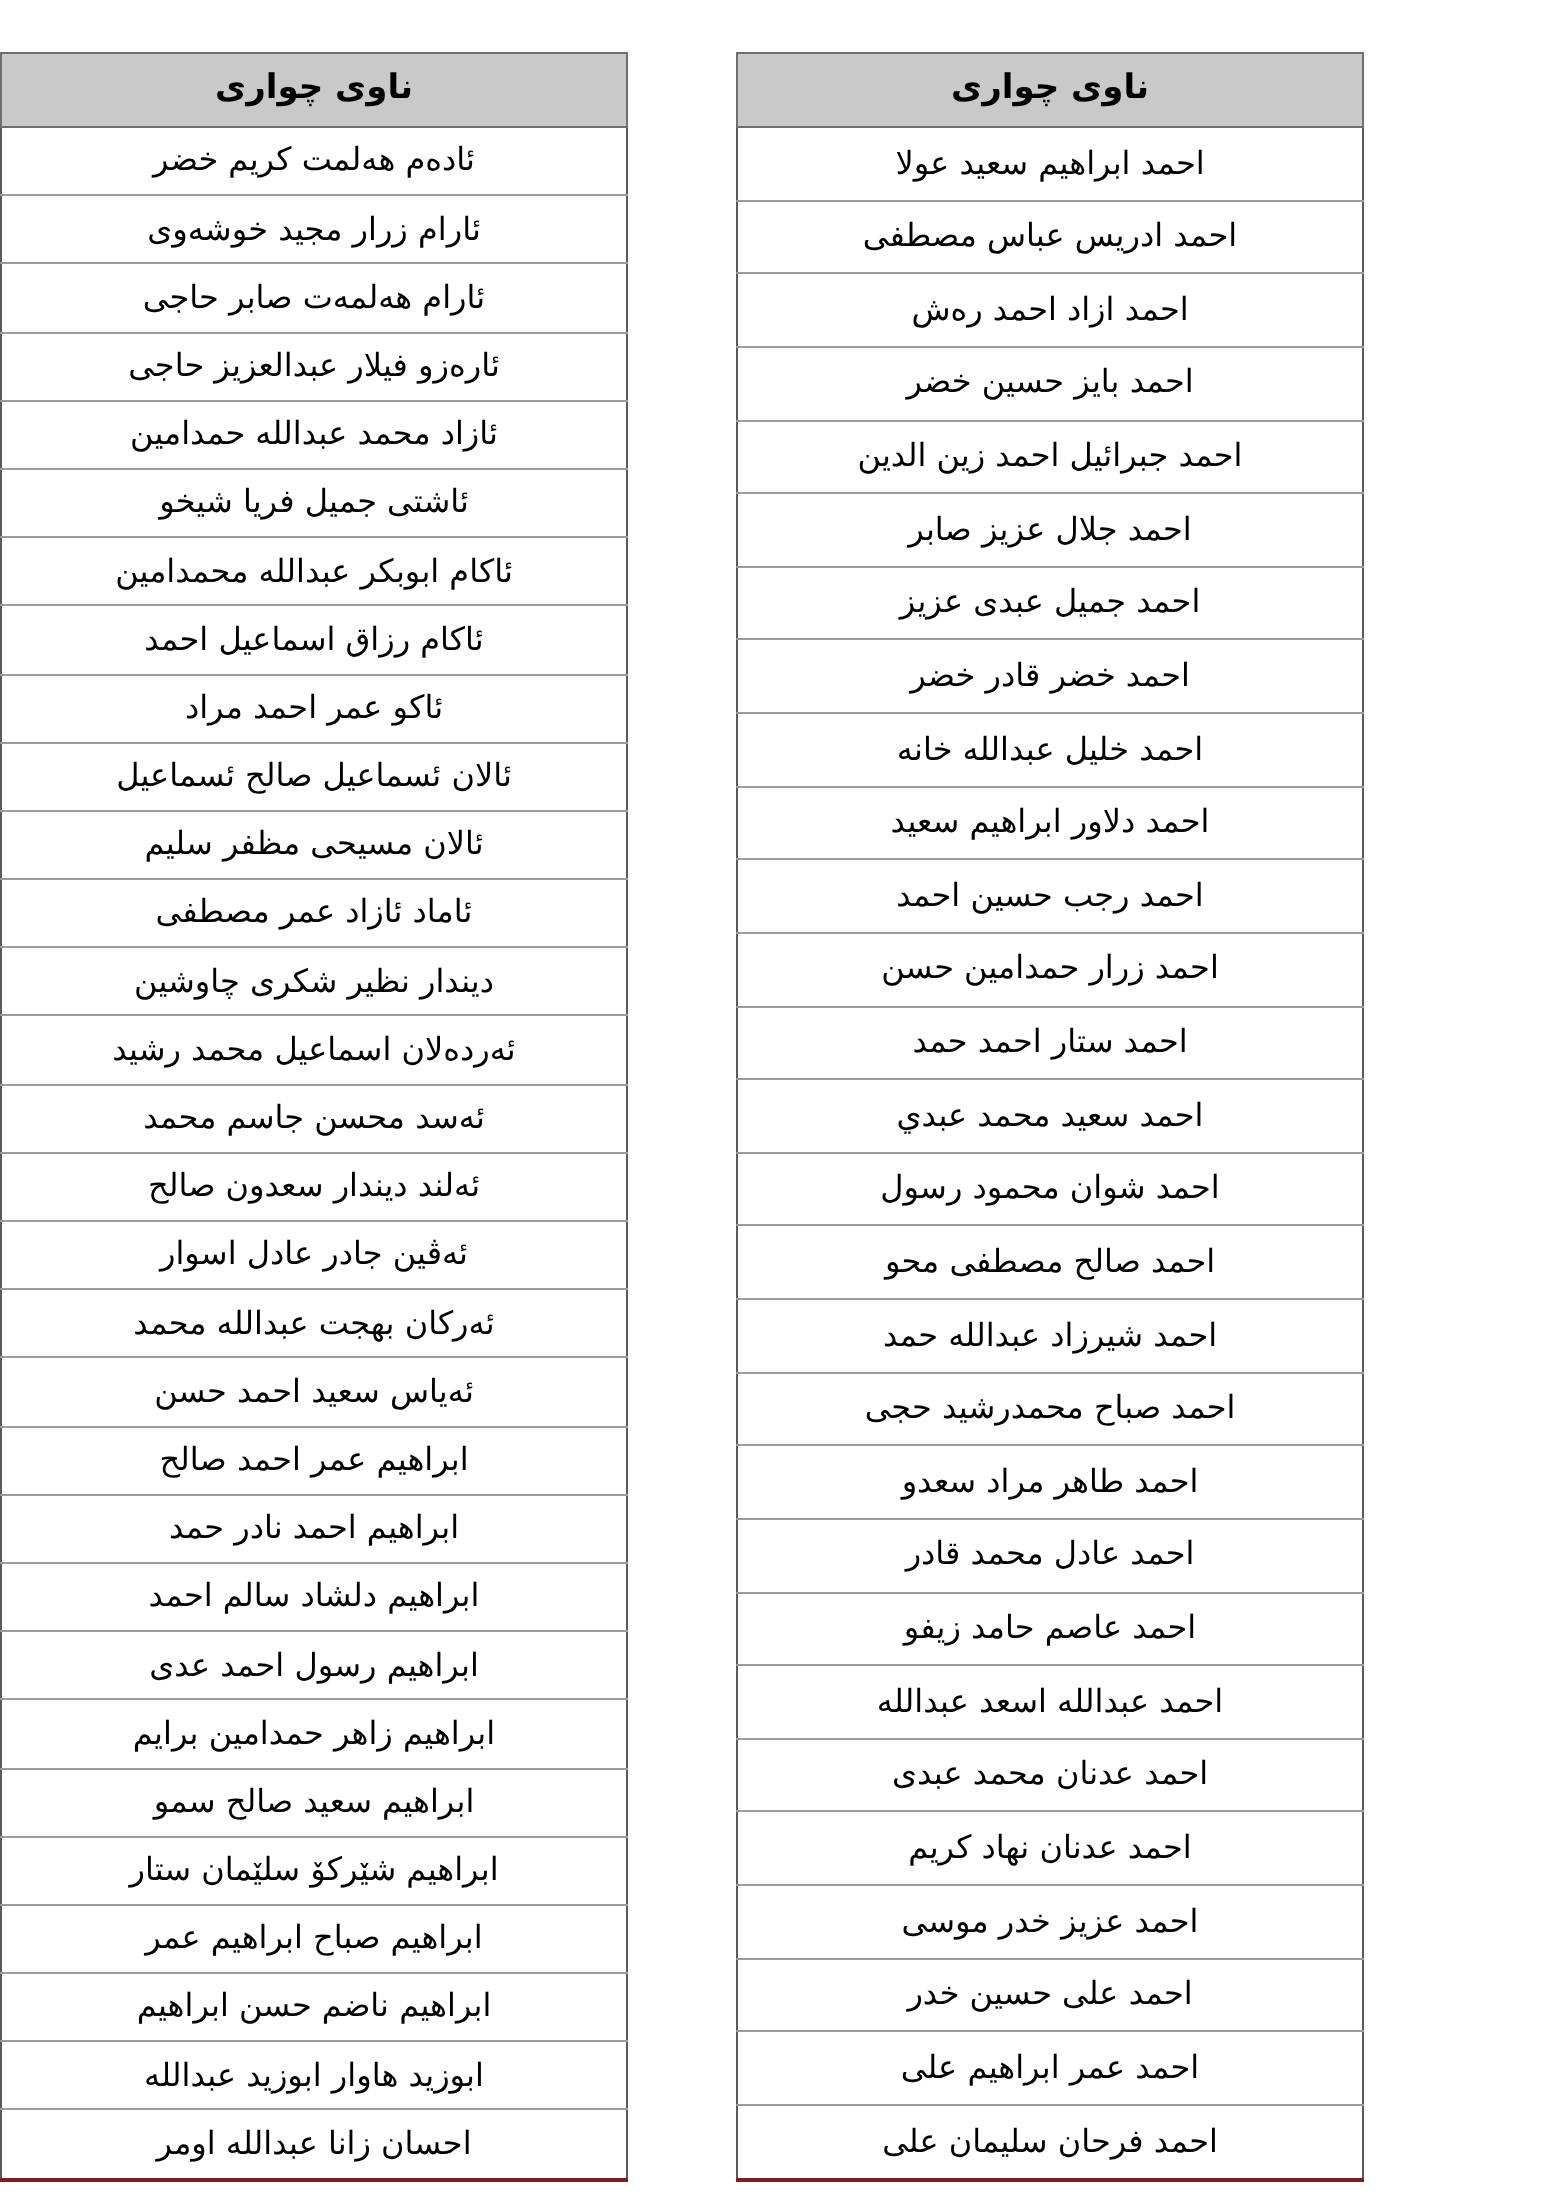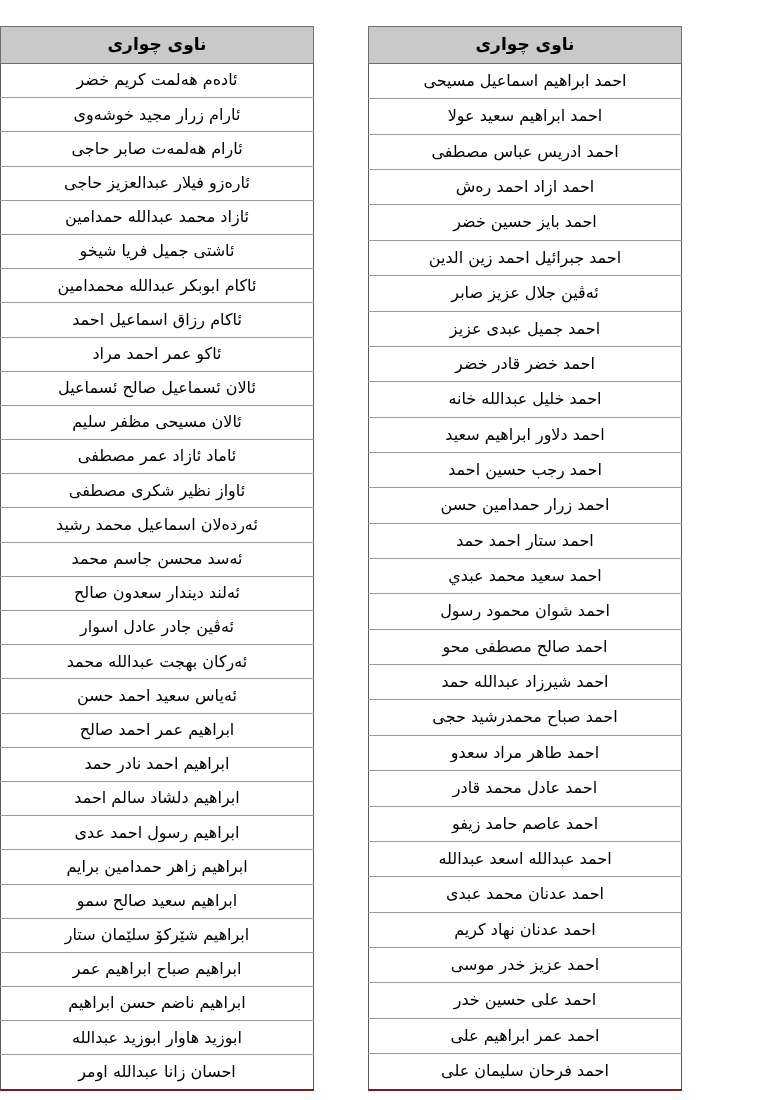--- a/index.html
+++ b/index.html
@@ -160,21 +160,21 @@
               <span class="cell-text">ئالان مسیحی مظفر سلیم</span>
             </td>
           </tr>
           <tr>
             <td>
               <span class="cell-text">ئاماد ئازاد عمر مصطفی</span>
             </td>
           </tr>
           <tr>
             <td>
-              <span class="cell-text">ئاواز نظیر شکری مصطفی</span>
+              <span class="cell-text">دیندار نظیر شکری چاوشین</span>
             </td>
           </tr>
           <tr>
             <td>
               <span class="cell-text">ئەردەلان اسماعیل محمد رشید</span>
             </td>
           </tr>
           <tr>
             <td>
               <span class="cell-text">ئەسد محسن جاسم محمد</span>
@@ -263,25 +263,20 @@
           <col class="name-col">
         </colgroup>
       <thead>
         <tr>
           <th>ناوی چواری</th>
         </tr>
       </thead>
       <tbody>
           <tr>
             <td>
-              <span class="cell-text">احمد ابراهیم اسماعیل مسیحی</span>
-            </td>
-          </tr>
-          <tr>
-            <td>
               <span class="cell-text">احمد ابراهیم سعید عولا</span>
             </td>
           </tr>
           <tr>
             <td>
               <span class="cell-text">احمد ادریس عباس مصطفی</span>
             </td>
           </tr>
           <tr>
             <td>
@@ -293,21 +288,21 @@
               <span class="cell-text">احمد بایز حسین خضر</span>
             </td>
           </tr>
           <tr>
             <td>
               <span class="cell-text">احمد جبرائیل احمد زین الدین</span>
             </td>
           </tr>
           <tr>
             <td>
-              <span class="cell-text">ئەڤین جلال عزیز صابر</span>
+              <span class="cell-text">احمد جلال عزیز صابر</span>
             </td>
           </tr>
           <tr>
             <td>
               <span class="cell-text">احمد جمیل عبدی عزیز</span>
             </td>
           </tr>
           <tr>
             <td>
               <span class="cell-text">احمد خضر قادر خضر</span>

